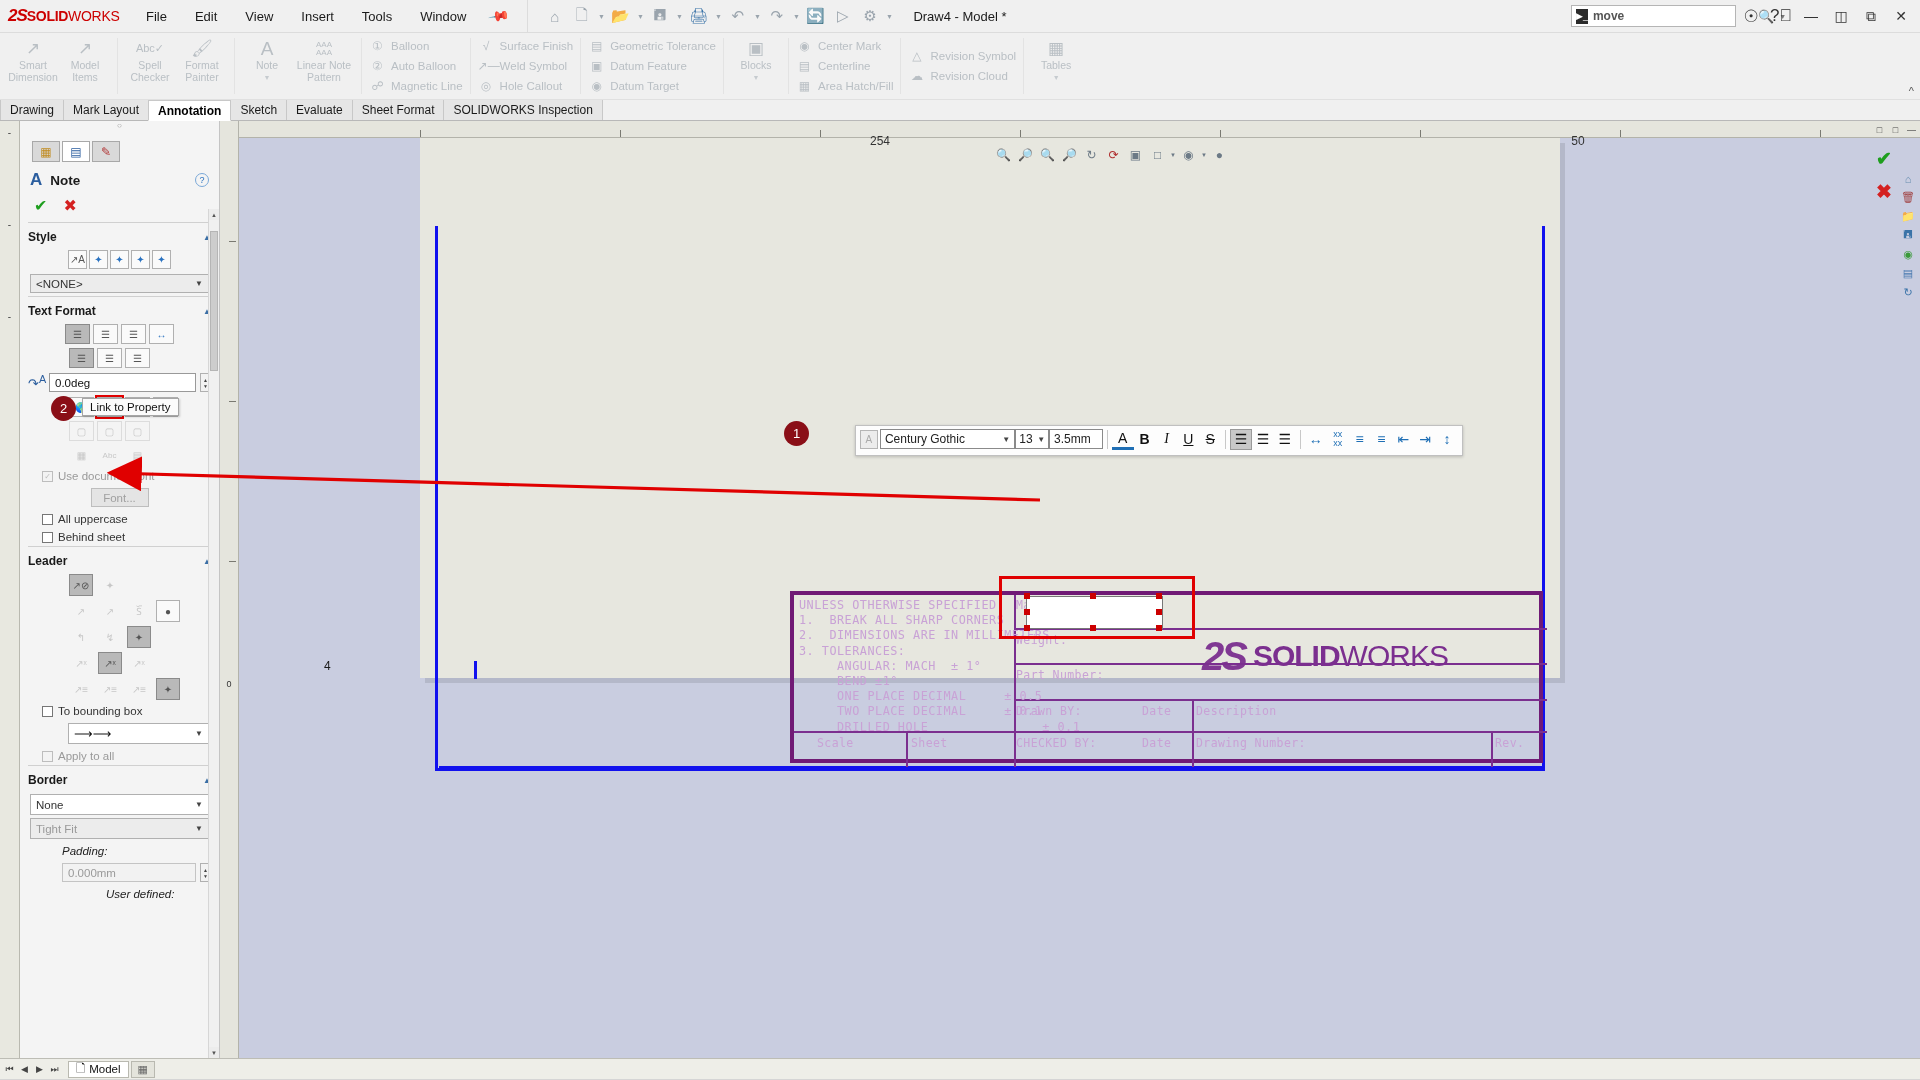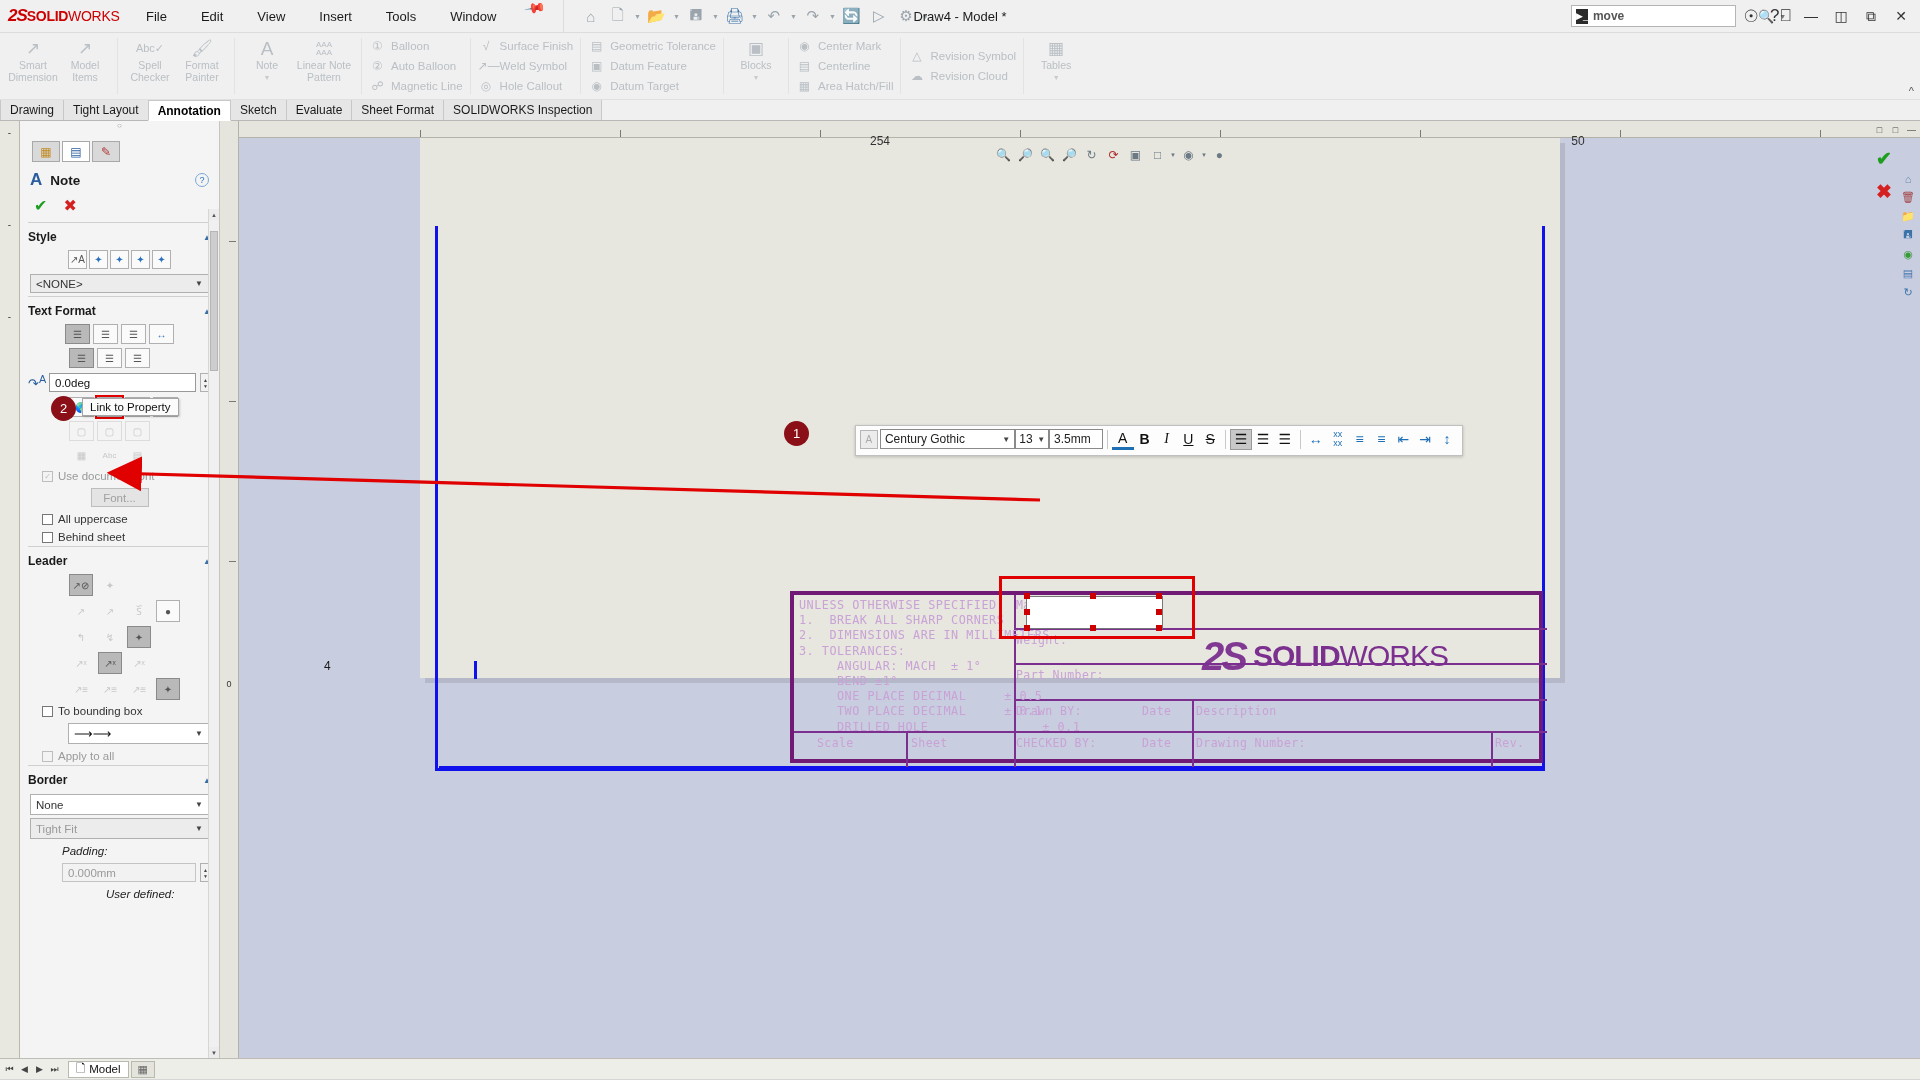--- a/index.html
+++ b/index.html
@@ -12,21 +12,21 @@
   }
   
   #titlebar {
     height:33px; background:#f0f0f0; display:flex; align-items:center;
     border-bottom:1px solid #dcdcdc; position:relative;
   }
   .sw-logo { display:flex; align-items:center; padding-left:8px; width:135px; }
   .sw-logo .ds { color:#cc0000; font-weight:bold; font-size:17px; font-style:italic; letter-spacing:-1px;}
   .sw-logo .solid { color:#cc0000; font-weight:bold; font-size:14px; letter-spacing:-0.3px;}
   .sw-logo .works { color:#cc0000; font-weight:normal; font-size:14px; letter-spacing:-0.3px;}
-  #menubar { display:flex; align-items:flex-start; gap:12px; height:100%; }
+  #menubar { display:flex; align-items:center; gap:6px; height:100%; }
   #menubar .mi {
     padding:0 11px; height:100%; display:flex; align-items:center;
     font-size:13px; color:#1a1a1a; cursor:default;
   }
   .pin-icon { padding:0 8px; color:#555; font-size:14px; transform:rotate(35deg); display:inline-block;}
   #qtoolbar { display:flex; align-items:center; height:100%; margin-left:10px; gap:1px;
      border-left:1px solid #dcdcdc; padding-left:14px;}
   .qbtn { width:26px;height:26px;display:flex;align-items:center;justify-content:center;
           color:#9aa4ad; font-size:15px;}
   .qcar { width:11px;height:26px;display:flex;align-items:center;justify-content:center;
@@ -416,21 +416,21 @@
       <div>Tables</div>
       <div class="rcar">▼</div>
     </div>
   </div>
 
   <div id="ribbon-collapse">^</div>
 </div>
 
 <div id="tabrow">
   <div class="tab">Drawing</div>
-  <div class="tab">Tight Layout</div>
+  <div class="tab">Mark Layout</div>
   <div class="tab active">Annotation</div>
   <div class="tab">Sketch</div>
   <div class="tab">Evaluate</div>
   <div class="tab">Sheet Format</div>
   <div class="tab">SOLIDWORKS Inspection</div>
 </div>
 
 <div id="main">
 
   <div id="leftrail">

